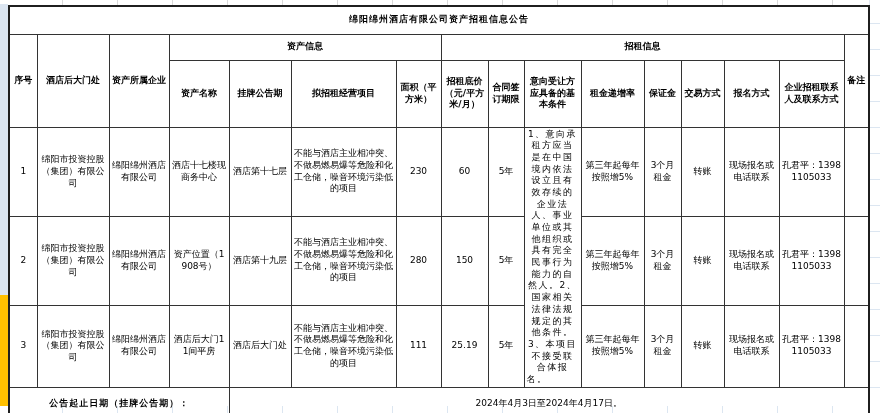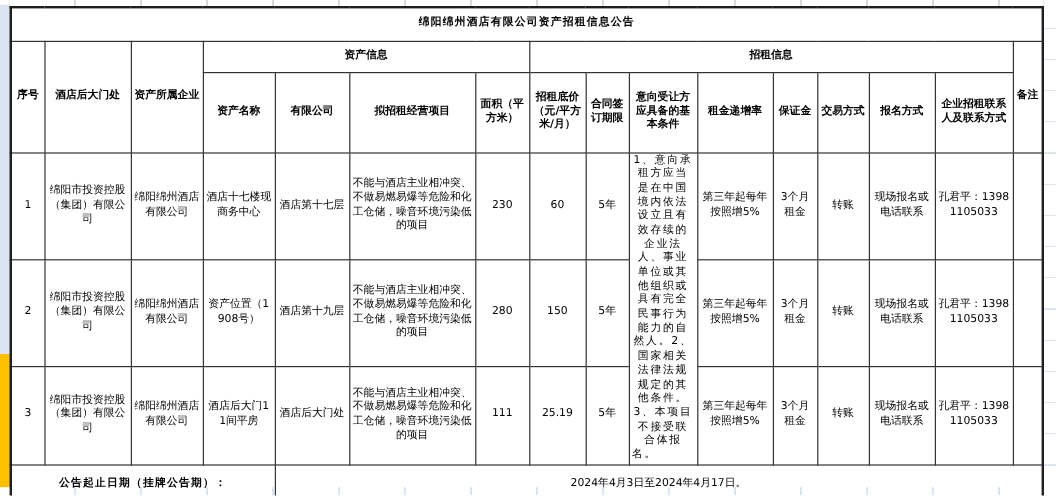--- a/index.html
+++ b/index.html
@@ -74,21 +74,21 @@
     <td class="col-head" rowspan="2">序号</td>
     <td class="col-head" rowspan="2">酒店后大门处</td>
     <td class="col-head" rowspan="2">资产所属企业</td>
     <td class="group-head" colspan="4">资产信息</td>
     <td class="group-head" colspan="8">招租信息</td>
     <td class="col-head" rowspan="2">备注</td>
   </tr>
 
   <tr style="height:67px">
     <td class="col-head">资产名称</td>
-    <td class="col-head">有限公司</td>
+    <td class="col-head">挂牌公告期</td>
     <td class="col-head">拟招租经营项目</td>
     <td class="col-head">面积（平方米）</td>
     <td class="col-head">招租底价（元/平方米/月）</td>
     <td class="col-head">合同签订期限</td>
     <td class="col-head">意向受让方应具备的基本条件</td>
     <td class="col-head">租金递增率</td>
     <td class="col-head">保证金</td>
     <td class="col-head">交易方式</td>
     <td class="col-head">报名方式</td>
     <td class="col-head">企业招租联系人及联系方式</td>

